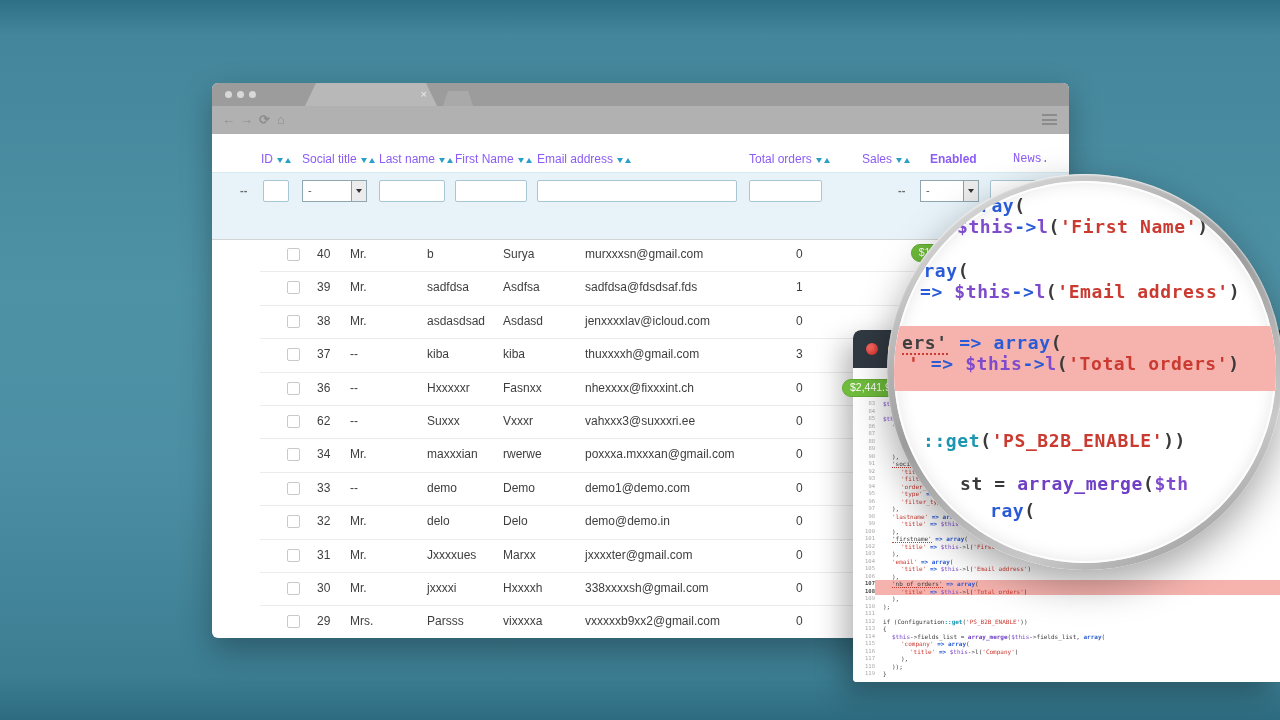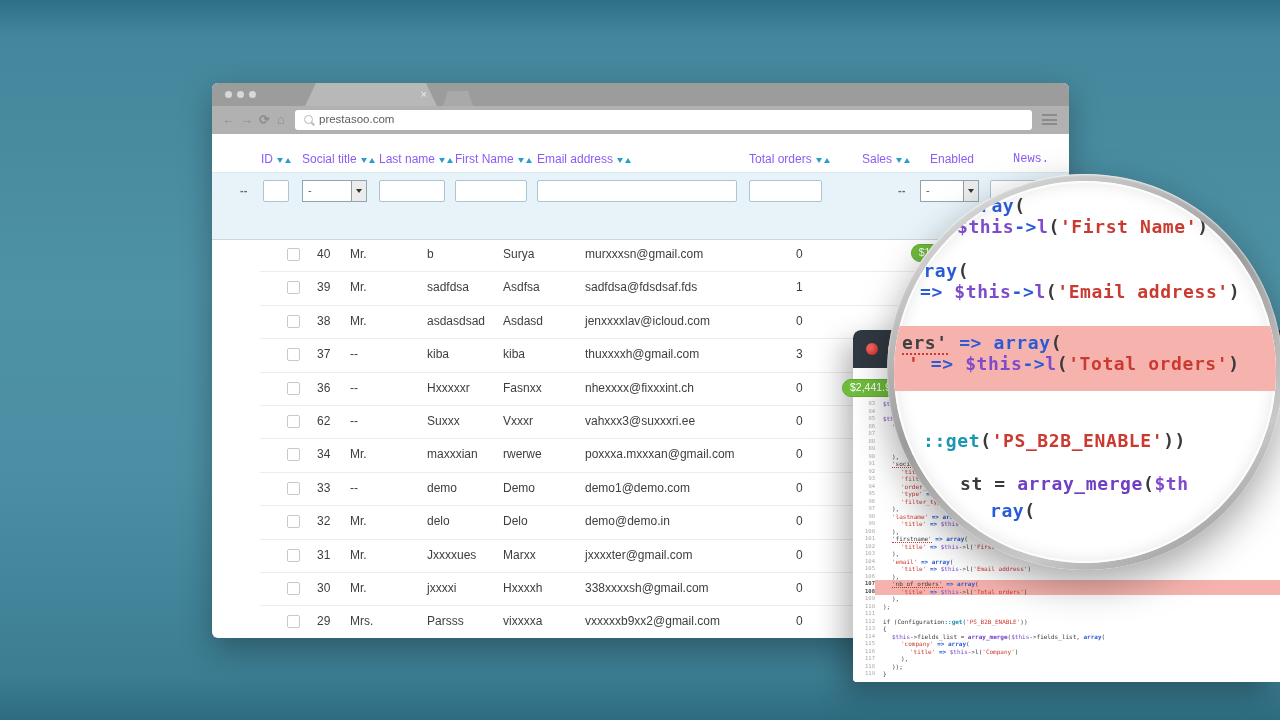--- a/index.html
+++ b/index.html
@@ -113,40 +113,36 @@
     <div id="tab" class="abs">
       <span id="tab-close" class="abs">×</span>
     </div>
     <div id="newtab" class="abs"></div>
   </div>
   <div id="toolbar" class="abs">
     <span class="navico abs" style="left:10px">←</span>
     <span class="navico abs" style="left:28px">→</span>
     <span class="navico abs" style="left:47px">⟳</span>
     <span class="navico abs" style="left:65px">⌂</span>
-    <div id="addressbar" class="abs">
-      <span id="search-glyph" class="abs"></span>
-      <span id="url-text" class="abs">prestasoo.com</span>
-    </div>
     <div id="menu-btn" class="abs">
         <span></span>
         <span></span>
         <span></span>
       </div>
   </div>
 
   <div id="thead">
       <div class="hlabel abs" style="left: 49px;"><span>ID</span><span class="sortarrows"><span class="arr arr-d"></span><span class="arr arr-u"></span></span></div>
       <div class="hlabel abs" style="left: 90px;"><span>Social title</span><span class="sortarrows"><span class="arr arr-d"></span><span class="arr arr-u"></span></span></div>
       <div class="hlabel abs" style="left: 167px;"><span>Last name</span><span class="sortarrows"><span class="arr arr-d"></span><span class="arr arr-u"></span></span></div>
       <div class="hlabel abs" style="left: 243px;"><span>First Name</span><span class="sortarrows"><span class="arr arr-d"></span><span class="arr arr-u"></span></span></div>
       <div class="hlabel abs" style="left: 325px;"><span>Email address</span><span class="sortarrows"><span class="arr arr-d"></span><span class="arr arr-u"></span></span></div>
       <div class="hlabel abs" style="left: 537px;"><span>Total orders</span><span class="sortarrows"><span class="arr arr-d"></span><span class="arr arr-u"></span></span></div>
       <div class="hlabel abs" style="left: 650px;"><span>Sales</span><span class="sortarrows"><span class="arr arr-d"></span><span class="arr arr-u"></span></span></div>
-      <div class="hlabel abs" style="left: 718px;"><span>Enabled</span></div>
+      <div class="hlabel abs" style="left: 718px; font-weight: bold;"><span>Enabled</span></div>
       <div class="hlabel abs" style="left: 801px; font-family: Liberation Mono, monospace;"><span>News.</span></div>
     </div>
 
   <div id="filterband" class="abs">
     <span class="fdash" style="left:28px">--</span>
     <input class="fin" style="left: 51px; width: 26px;" value="">
     <div class="fsel" style="left:90px;width:65px">
       <span class="selval">-</span>
       <span class="selbtn"></span>
     </div>

